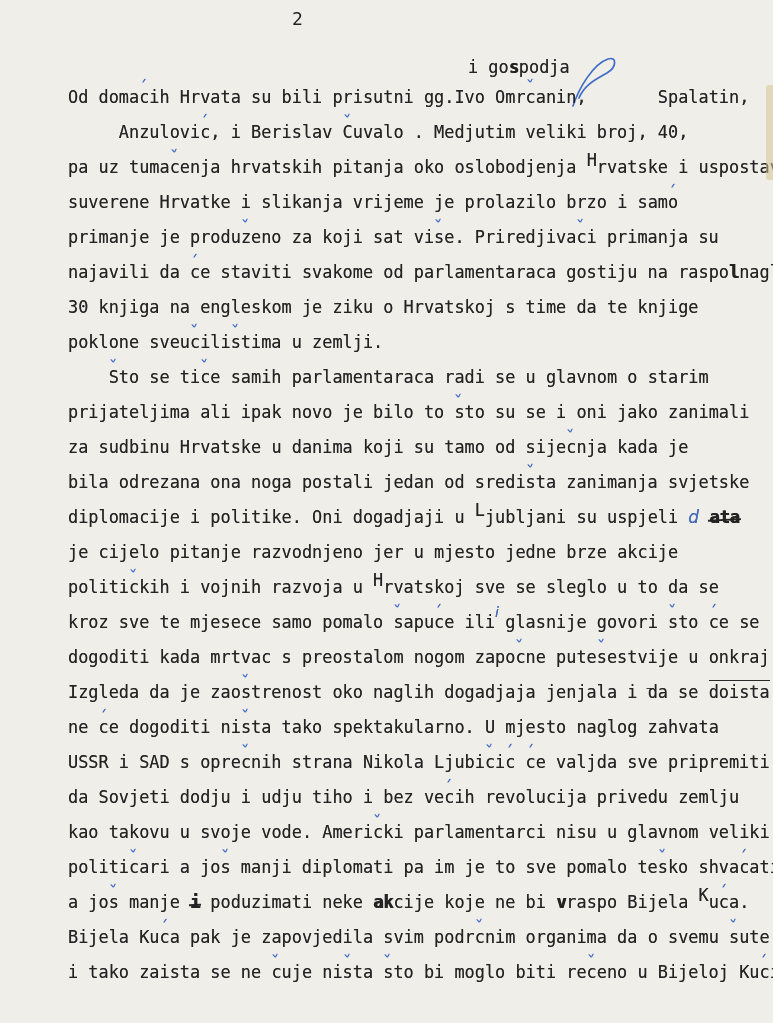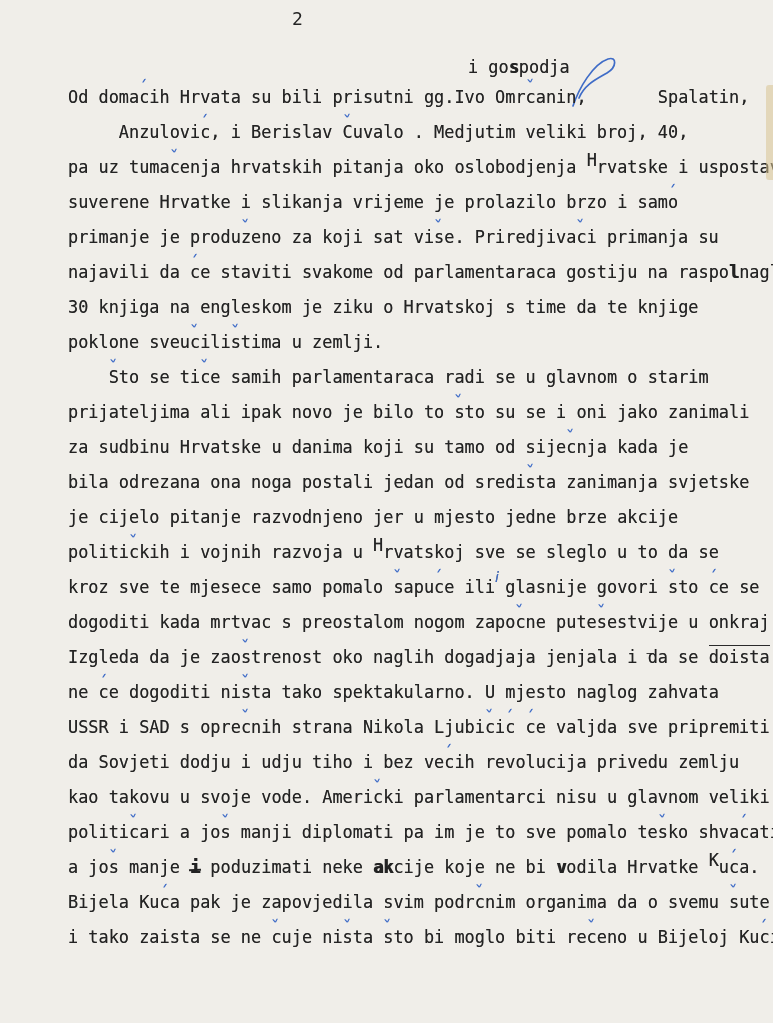--- a/index.html
+++ b/index.html
@@ -80,29 +80,30 @@
       <div class="line"><span>pa uz tuma<span class="dia">c<i class="mk a">ˇ</i></span>enja hrvatskih pitanja oko oslobodjenja </span><span class="sup">H</span><span>rvatske i uspostave</span></div>
       <div class="line"><span>suverene Hrvatke i slikanja vrijeme je prolazilo brzo i sam<span class="dia">o<i class="mk a">´</i></span></span></div>
       <div class="line"><span>primanje je produ<span class="dia">z<i class="mk a">ˇ</i></span>eno za koji sat vi<span class="dia">s<i class="mk a">ˇ</i></span>e. Priredjiva<span class="dia">c<i class="mk a">ˇ</i></span>i primanja su</span></div>
       <div class="line"><span>najavili da <span class="dia">c<i class="mk a">´</i></span>e staviti svakome od parlamentaraca gostiju na raspo</span><span class="x">l</span><span>naglog</span></div>
       <div class="line"><span>30 knjiga na engleskom je ziku o Hrvatskoj s time da te knjige</span></div>
       <div class="line"><span>poklone sveu<span class="dia">c<i class="mk a">ˇ</i></span>ili<span class="dia">s<i class="mk a">ˇ</i></span>tima u zemlji.</span></div>
       <div class="line"><span>    <span class="dia">S<i class="mk a">ˇ</i></span>to se ti<span class="dia">c<i class="mk a">ˇ</i></span>e samih parlamentaraca radi se u glavnom o starim</span></div>
       <div class="line"><span>prijateljima ali ipak novo je bilo to <span class="dia">s<i class="mk a">ˇ</i></span>to su se i oni jako zanimali</span></div>
       <div class="line"><span>za sudbinu Hrvatske u danima koji su tamo od sije<span class="dia">c<i class="mk a">ˇ</i></span>nja kada je</span></div>
       <div class="line"><span>bila odrezana ona noga postali jedan od sredi<span class="dia">s<i class="mk a">ˇ</i></span>ta zanimanja svjetske</span></div>
+      <div class="line"><span>diplomacije i politike. Oni dogadjaji u </span><span class="sup">L</span><span>jubljani su uspjeli </span><span class="ins">d</span><span> </span><span class="xs">ata</span></div>
       <div class="line"><span>je cijelo pitanje razvodnjeno jer u mjesto jedne brze akcije</span></div>
       <div class="line"><span>politi<span class="dia">c<i class="mk a">ˇ</i></span>kih i vojnih razvoja u </span><span class="sup">H</span><span>rvatskoj sve se sleglo u to da se</span></div>
       <div class="line"><span>kroz sve te mjesece samo pomalo <span class="dia">s<i class="mk a">ˇ</i></span>apu<span class="dia">c<i class="mk a">´</i></span>e ili</span><span class="insup">i</span><span> glasnije govori <span class="dia">s<i class="mk a">ˇ</i></span>to <span class="dia">c<i class="mk a">´</i></span>e se</span></div>
       <div class="line"><span>dogoditi kada mrtvac s preostalom nogom zapo<span class="dia">c<i class="mk a">ˇ</i></span>ne pute<span class="dia">s<i class="mk a">ˇ</i></span>estvije u </span><span class="u">onkraj</span><span>.</span></div>
       <div class="line"><span>Izgleda da je zao<span class="dia">s<i class="mk a">ˇ</i></span>trenost oko naglih dogadjaja jenjala i <span class="dia">d<i class="mk d">–</i></span>a se doista</span></div>
       <div class="line"><span>ne <span class="dia">c<i class="mk a">´</i></span>e dogoditi ni<span class="dia">s<i class="mk a">ˇ</i></span>ta tako spektakularno. U mjesto naglog zahvata</span></div>
       <div class="line"><span>USSR i SAD s opre<span class="dia">c<i class="mk a">ˇ</i></span>nih strana Nikola Ljubi<span class="dia">c<i class="mk a">ˇ</i></span>i<span class="dia">c<i class="mk a">´</i></span> <span class="dia">c<i class="mk a">´</i></span>e valjda sve pripremiti</span></div>
       <div class="line"><span>da Sovjeti dodju i udju tiho i bez ve<span class="dia">c<i class="mk a">´</i></span>ih revolucija privedu zemlju</span></div>
       <div class="line"><span>kao takovu u svoje vode. Ameri<span class="dia">c<i class="mk a">ˇ</i></span>ki parlamentarci nisu u glavnom veliki</span></div>
       <div class="line"><span>politi<span class="dia">c<i class="mk a">ˇ</i></span>ari a jo<span class="dia">s<i class="mk a">ˇ</i></span> manji diplomati pa im je to sve pomalo te<span class="dia">s<i class="mk a">ˇ</i></span>ko shva<span class="dia">c<i class="mk a">´</i></span>ati</span></div>
-      <div class="line"><span>a jo<span class="dia">s<i class="mk a">ˇ</i></span> manje </span><span class="xs">i</span><span> poduzimati neke </span><span class="x">ak</span><span>cije koje ne bi </span><span class="x">v</span><span>odila Hrvatke </span><span class="sup">K</span><span>u<span class="dia">c<i class="mk a">´</i></span>a.</span></div>
+      <div class="line"><span>a jo<span class="dia">s<i class="mk a">ˇ</i></span> manje </span><span class="xs">i</span><span> poduzimati neke </span><span class="x">ak</span><span>cije koje ne bi </span><span class="x">v</span><span>raspo Bijela </span><span class="sup">K</span><span>u<span class="dia">c<i class="mk a">´</i></span>a.</span></div>
       <div class="line"><span>Bijela Ku<span class="dia">c<i class="mk a">´</i></span>a pak je zapovjedila svim podr<span class="dia">c<i class="mk a">ˇ</i></span>nim organima da o svemu <span class="dia">s<i class="mk a">ˇ</i></span>ute</span></div>
       <div class="line"><span>i tako zaista se ne <span class="dia">c<i class="mk a">ˇ</i></span>uje ni<span class="dia">s<i class="mk a">ˇ</i></span>ta <span class="dia">s<i class="mk a">ˇ</i></span>to bi moglo biti re<span class="dia">c<i class="mk a">ˇ</i></span>eno u Bijeloj Ku<span class="dia">c<i class="mk a">´</i></span>i.</span></div>
     </div>
 
   <div class="edge-strip"></div>
 </div>
 
 </body></html>

